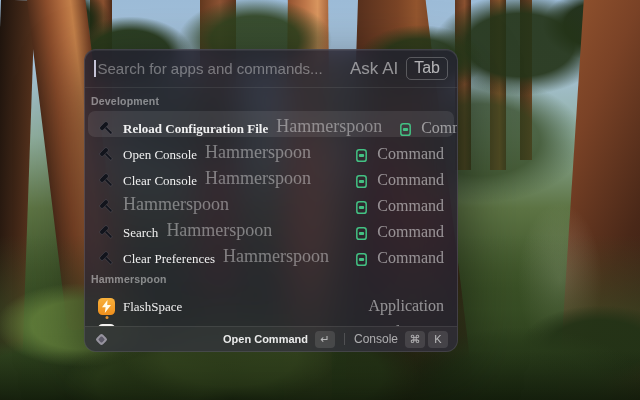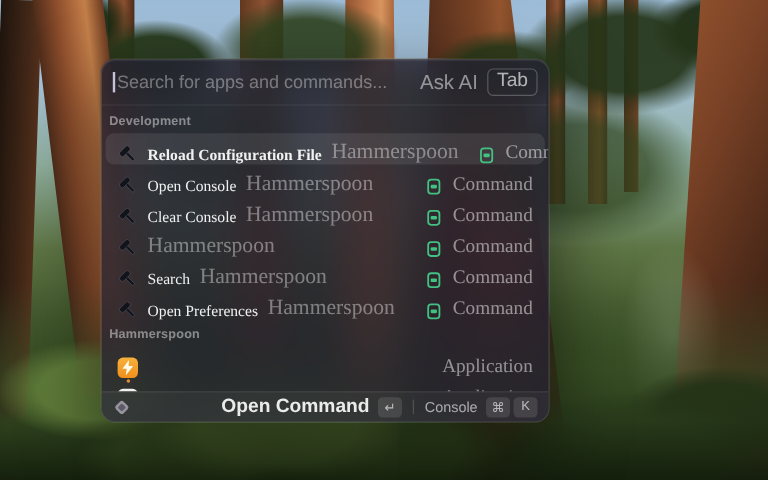--- a/index.html
+++ b/index.html
@@ -75,21 +75,21 @@
   .row-title { font-size:13px; color:rgba(255,255,255,.93); white-space:nowrap; }
   .row.selected .row-title { font-weight:bold; }
   .row-subtitle { font-size:18px; color:rgba(255,255,255,.4); white-space:nowrap; }
   .row-spacer { flex:1; }
   .badge-icon { width:15px; height:15px; display:flex; align-items:center; justify-content:center; flex:0 0 auto; }
   .row-type { font-size:16px; color:rgba(255,255,255,.5); white-space:nowrap; }
 
   .footer { position:absolute; left:0; right:0; bottom:0; height:25px; display:flex; align-items:center;
     padding:0 9px; background:rgba(255,255,255,.035); border-top:1px solid rgba(255,255,255,.08); }
   .footer-spacer { flex:1; }
-  .primary-label { font-size:16px; font-weight:bold; color:rgba(255,255,255,.9); margin-right:7px; }
+  .primary-label { font-size:11px; font-weight:bold; color:rgba(255,255,255,.9); margin-right:7px; }
   .keycap { min-width:20px; height:17px; padding:0 4px; border-radius:4px; background:rgba(255,255,255,.11);
     color:rgba(255,255,255,.62); font-size:11px; display:inline-flex; align-items:center; justify-content:center; }
   .footer-divider { width:1px; height:12px; background:rgba(255,255,255,.16); margin:0 9px; }
   .actions-label { font-size:12px; color:rgba(255,255,255,.6); margin-right:7px; }
   .keyrow { display:inline-flex; gap:3px; }
 
   .tile { width:17px; height:17px; border-radius:4.5px; display:flex; align-items:center; justify-content:center; }
 </style>
 </head>
 <body>
@@ -223,41 +223,42 @@
         </div>
         <div class="row">
           <span class="row-icon">
             <svg width="16" height="16" viewBox="0 0 16 16">
     <g transform="rotate(-45 8 8)" fill="#12141c" stroke="rgba(175,175,195,.35)" stroke-width=".5">
       <rect x="6.9" y="3" width="2.3" height="11.6" rx="1.1"></rect>
       <rect x="3" y="1.6" width="10" height="4.4" rx="1.6"></rect>
     </g>
             </svg>
           </span>
-          <span class="row-title">Open Preferences</span>
+          <span class="row-title">Clear Preferences</span>
           <span class="row-subtitle">Hammerspoon</span>
           <span class="row-spacer"></span>
           <span class="badge-icon">
             <svg width="15" height="15" viewBox="0 0 16 16">
     <rect x="3" y="1.8" width="10" height="12.4" rx="2.6" fill="none" stroke="#43c183" stroke-width="1.6"></rect>
     <rect x="5.2" y="6.4" width="5.6" height="3.2" rx="1" fill="#43c183"></rect>
             </svg>
           </span>
           <span class="row-type">Command</span>
         </div>
         <div class="section-header">Hammerspoon</div>
         <div class="row">
           <span class="row-icon">
             <span class="tile" style="background:linear-gradient(180deg,#f8b13c,#ef8f1c)">
     <svg width="11" height="13" viewBox="0 0 11 13">
                 <path d="M6.5 0 L1 7.3 H4.6 L3.8 13 L10 4.9 H6.2 Z" fill="#fffbe8"></path>
               </svg>
             </span>
             <span class="run-dot"></span>
           </span>
+          <span class="row-title">FlashSpace</span>
           <span class="row-spacer"></span>
           <span class="row-type">Application</span>
         </div>
         <div class="row">
           <span class="row-icon">
             <span class="tile" style="background:#f3f1ef">
     <svg width="12" height="13" viewBox="0 0 12 13">
       <path d="M6 0.8 C7.8 2.2 9.6 2.7 10.8 3.1 C10.8 7 9.4 10.4 6 12.2 C2.6 10.4 1.2 7 1.2 3.1 C2.4 2.7 4.2 2.2 6 0.8 Z" fill="#ffffff" stroke="#d04a2c" stroke-width="1.4"></path>
       <path d="M6 4 C7.2 5.4 7.8 6.4 7.8 7.4 A1.8 1.9 0 0 1 4.2 7.4 C4.2 6.4 4.8 5.4 6 4 Z" fill="#4e2b24"></path>
     </svg>

